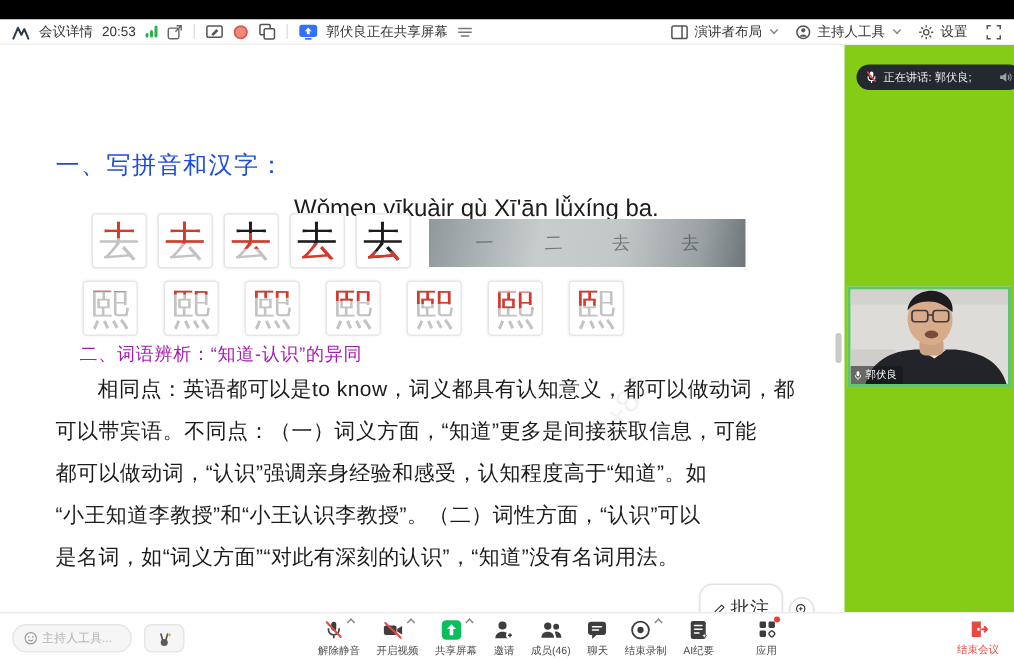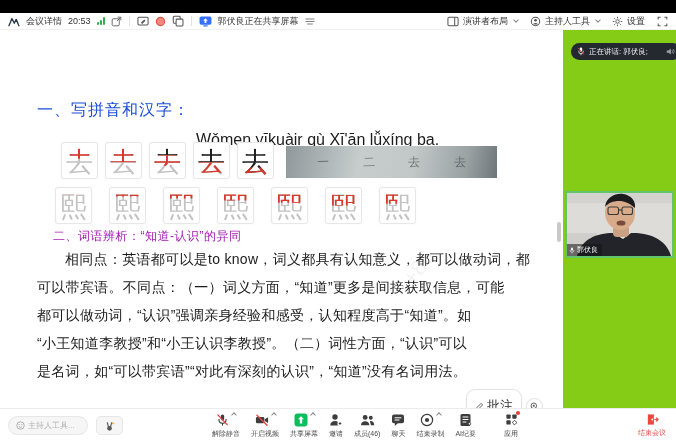--- a/index.html
+++ b/index.html
@@ -253,21 +253,21 @@
       </div>
     </div>
 
     <div class="sec2">二、词语辨析：“知道-认识”的异同</div>
 
     <div class="body-text">
       <div class="ln ind">相同点：英语都可以是to know，词义都具有认知意义，都可以做动词，都</div>
       <div class="ln">可以带宾语。不同点：（一）词义方面，“知道”更多是间接获取信息，可能</div>
       <div class="ln">都可以做动词，“认识”强调亲身经验和感受，认知程度高于“知道”。如</div>
       <div class="ln">“小王知道李教授”和“小王认识李教授”。（二）词性方面，“认识”可以</div>
-      <div class="ln">是名词，如“可以带宾语”“对此有深刻的认识”，“知道”没有名词用法。</div>
+      <div class="ln">是名词，如“词义方面”“对此有深刻的认识”，“知道”没有名词用法。</div>
     </div>
 
     <div class="watermark">+86</div>
 
     <div class="annot-bar">
       <div class="pill-btn">
         <span>
           <svg width="9" height="9" viewBox="0 0 13 13">
               <path d="M1.5 11.5l1-3.2 6.3-6.3 2.2 2.2-6.3 6.3z" fill="none" stroke="#333" stroke-width="1.1" stroke-linejoin="round"></path>
             </svg>

